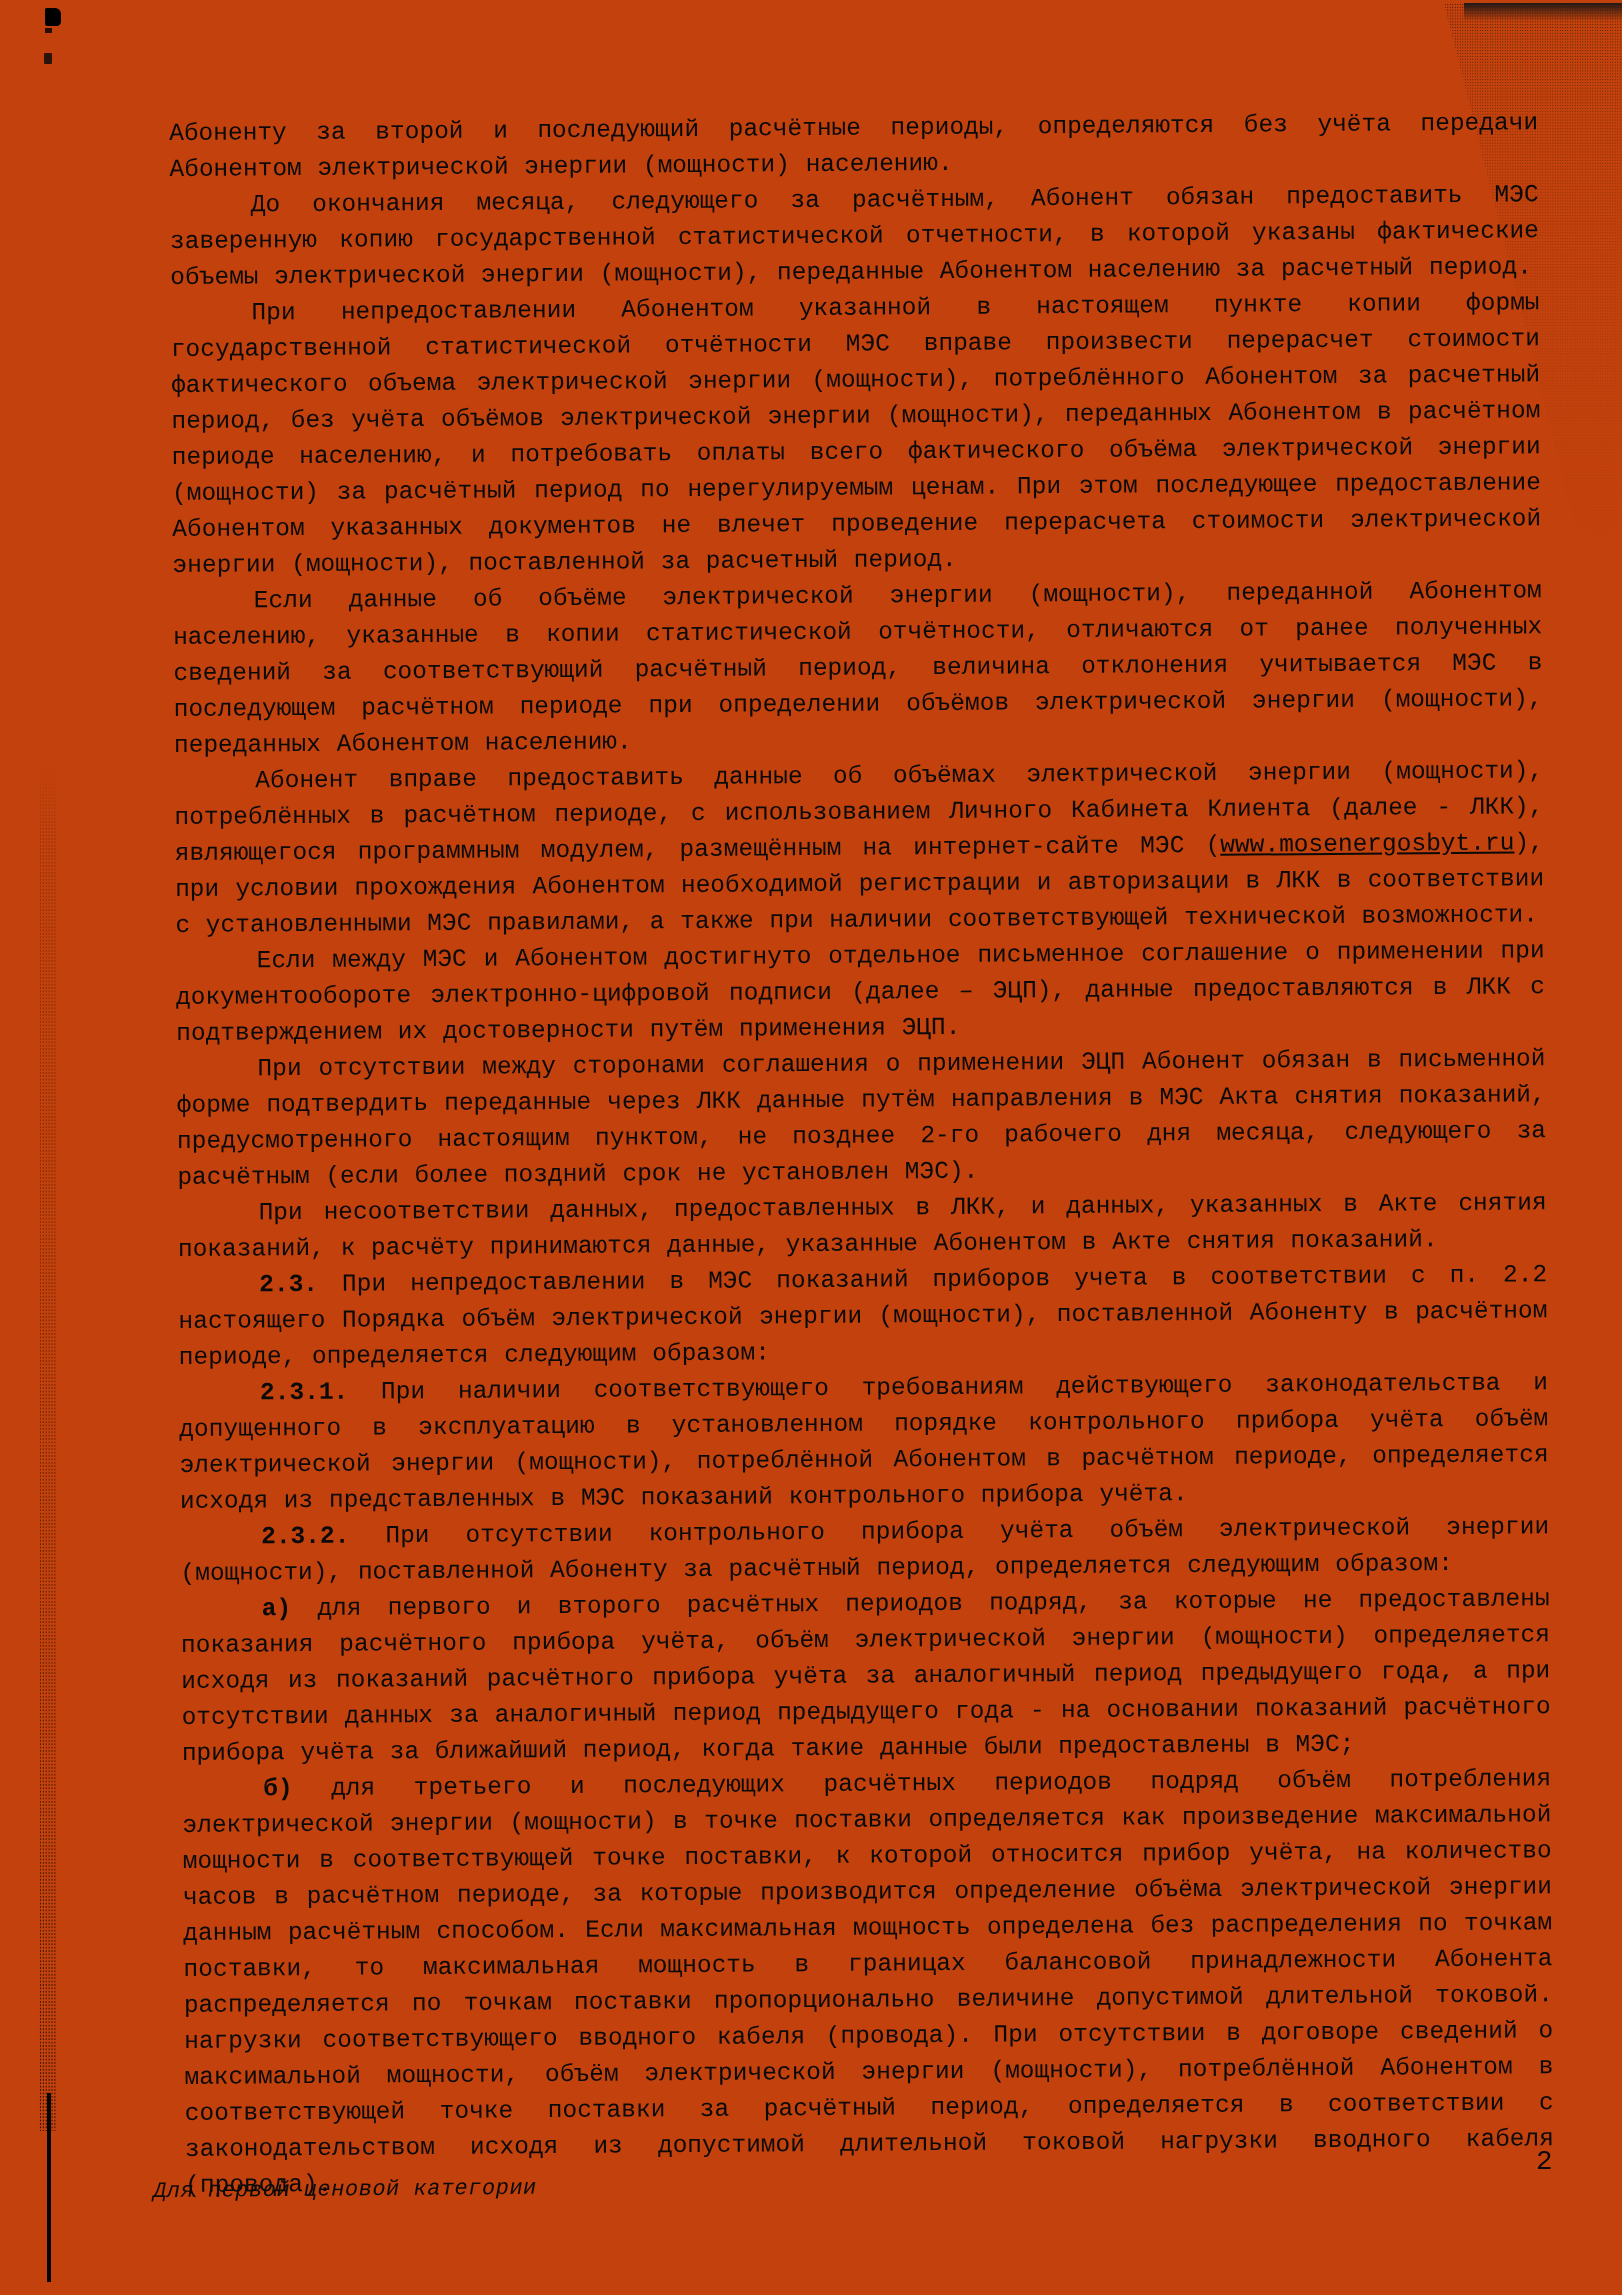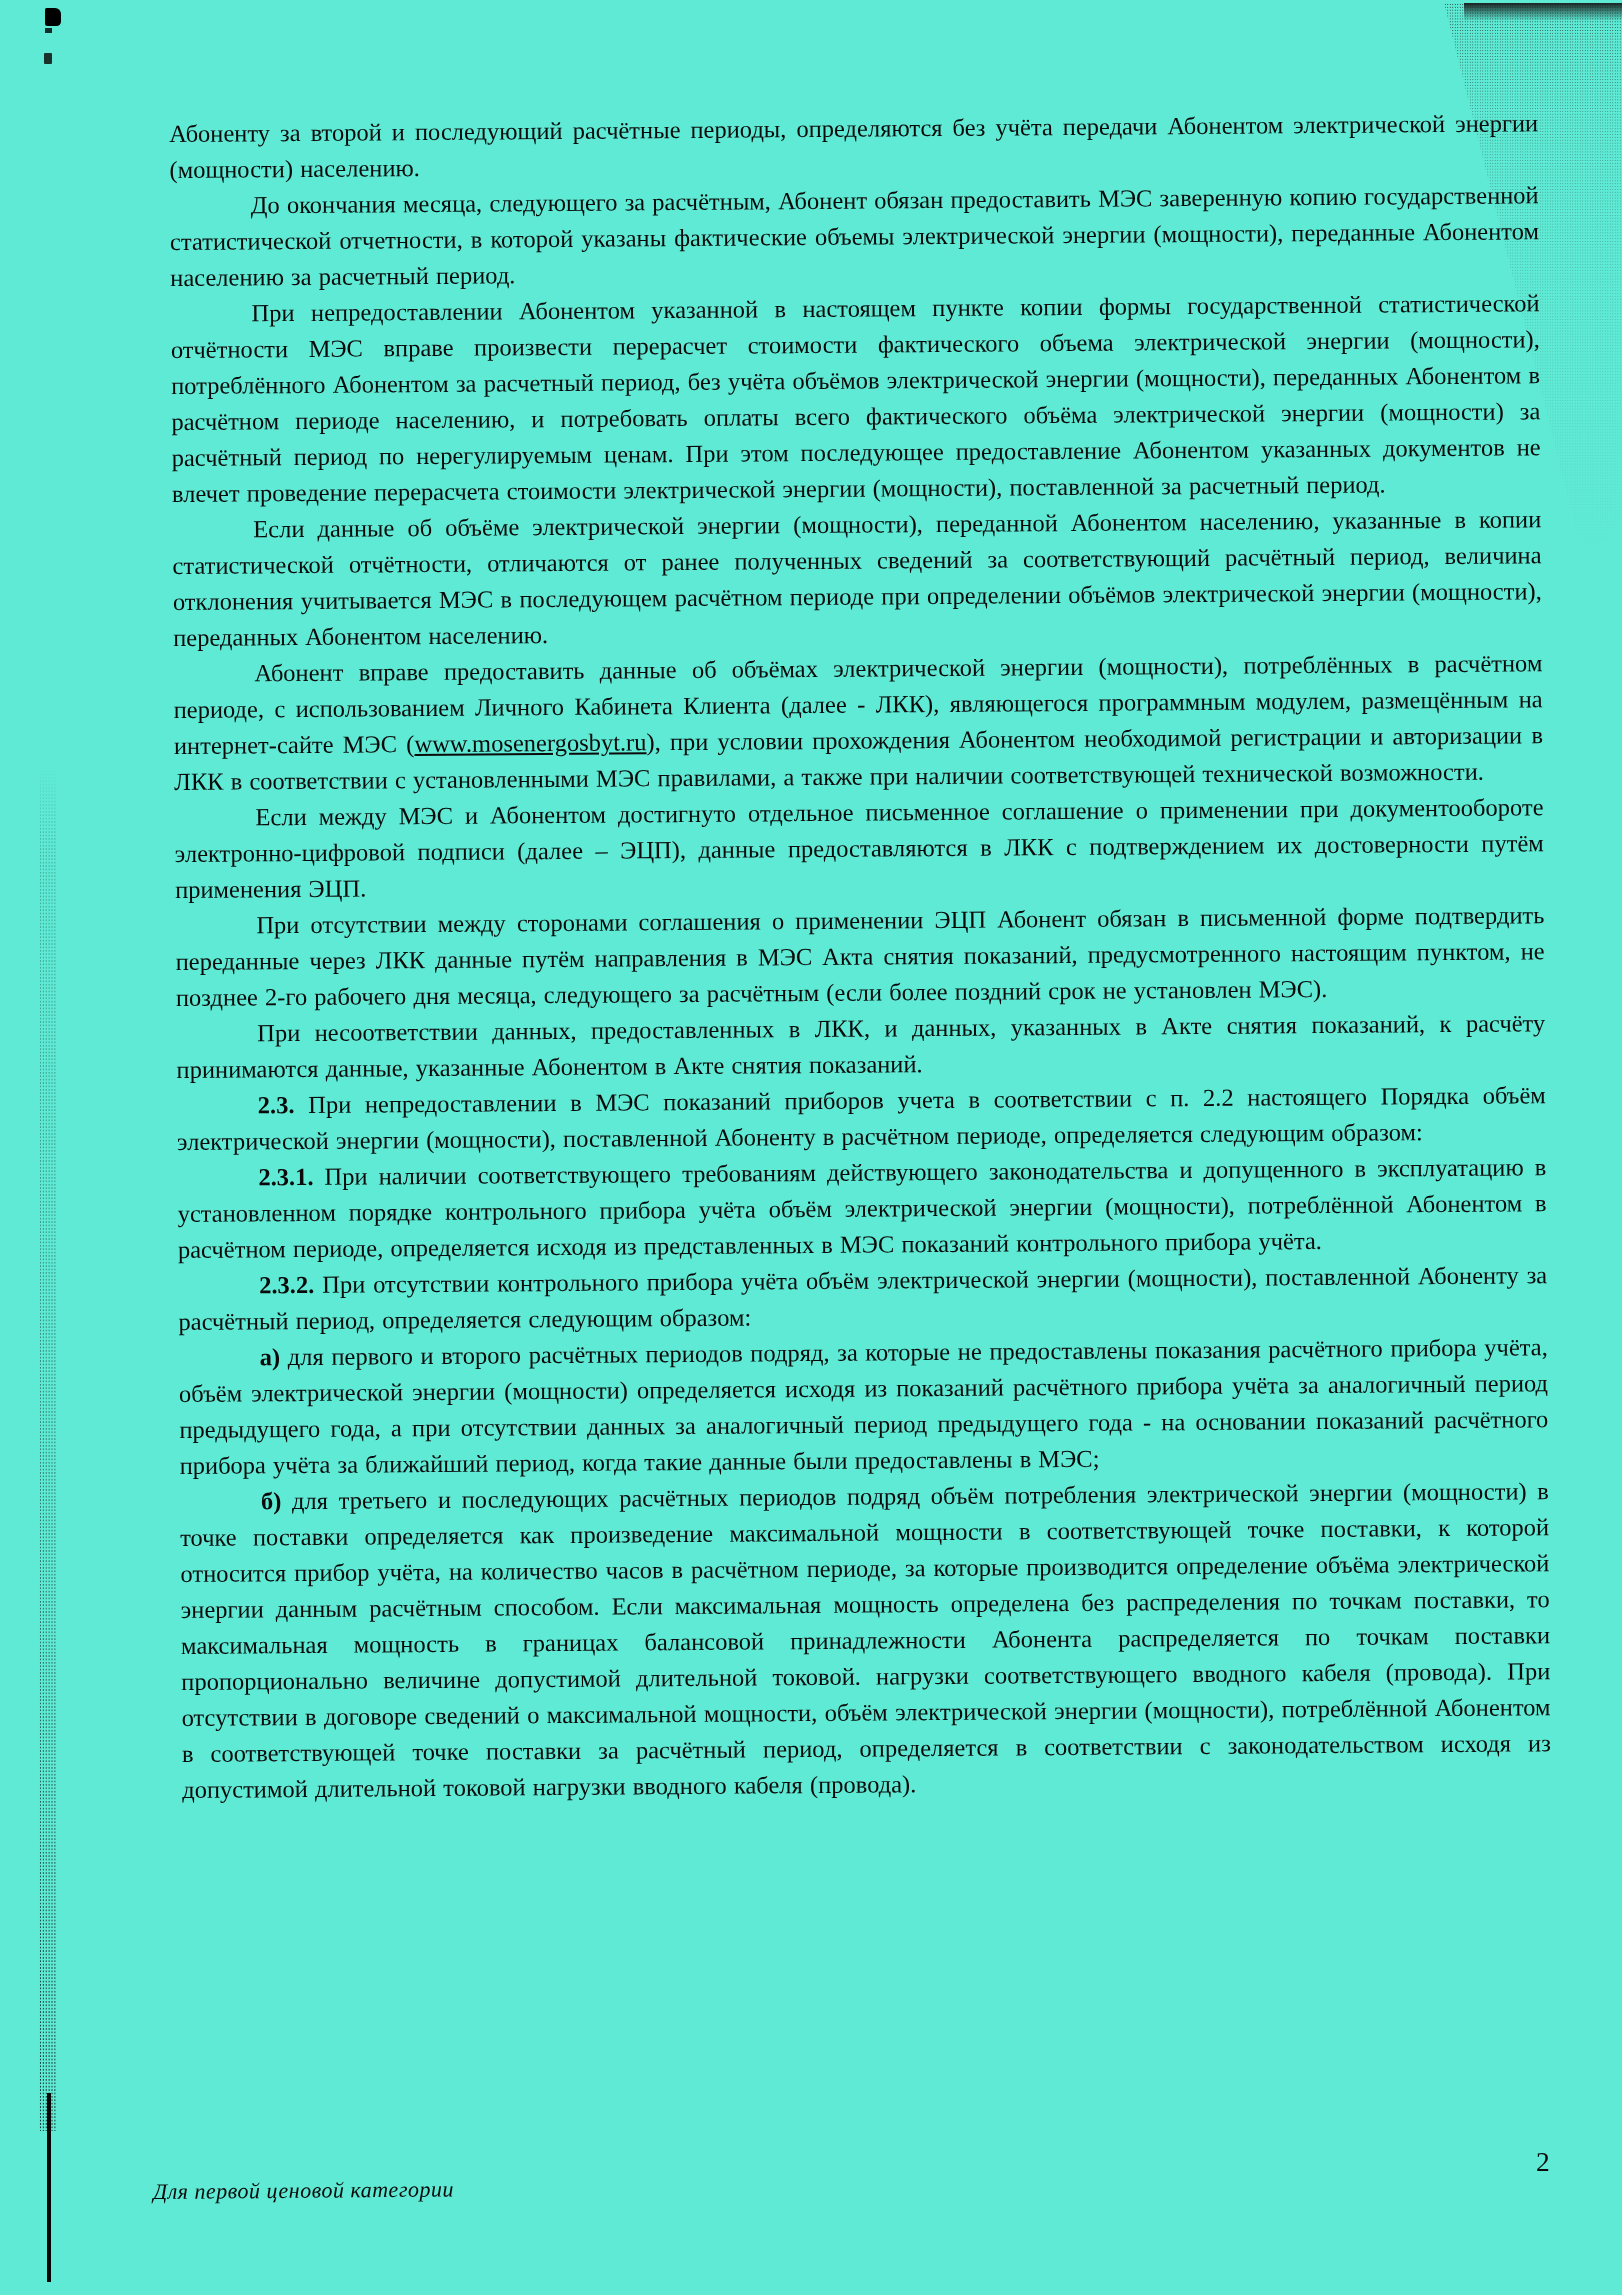--- a/index.html
+++ b/index.html
@@ -1,21 +1,21 @@
 <!DOCTYPE html>
 <html style="font-size:7.9px"><head>
 <meta charset="utf-8">
 <style>
   html,body{margin:0;padding:0;}
   body{
     width:1623px;height:2295px;background:#ffffff;position:relative;
     font-family:"Liberation Serif","DejaVu Serif",serif;color:#0a0a0a;
     overflow:hidden;
   }
-  .page{position:absolute;inset:0;background:#5eead4;overflow:hidden;}
+  .page{position:absolute;inset:0;background:#c2410c;overflow:hidden;font-family:Liberation Mono, monospace;}
 
   
   .textblock{
     position:absolute;left:169px;top:116px;width:1369px;
     font-size:24.5px;line-height:36px;text-align:justify;
     transform:rotate(-0.45deg);transform-origin:0 0;
     word-spacing:1px;
   }
   .textblock p{margin:0;text-indent:81px;}
   .textblock p.noindent{text-indent:0;}

